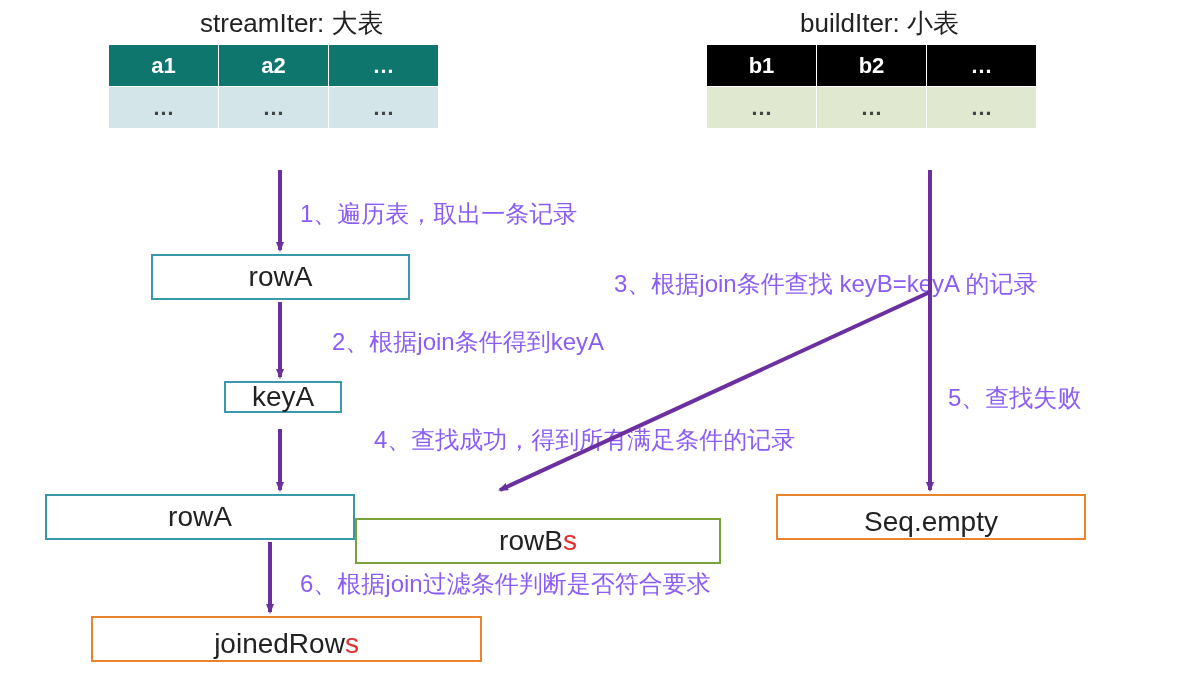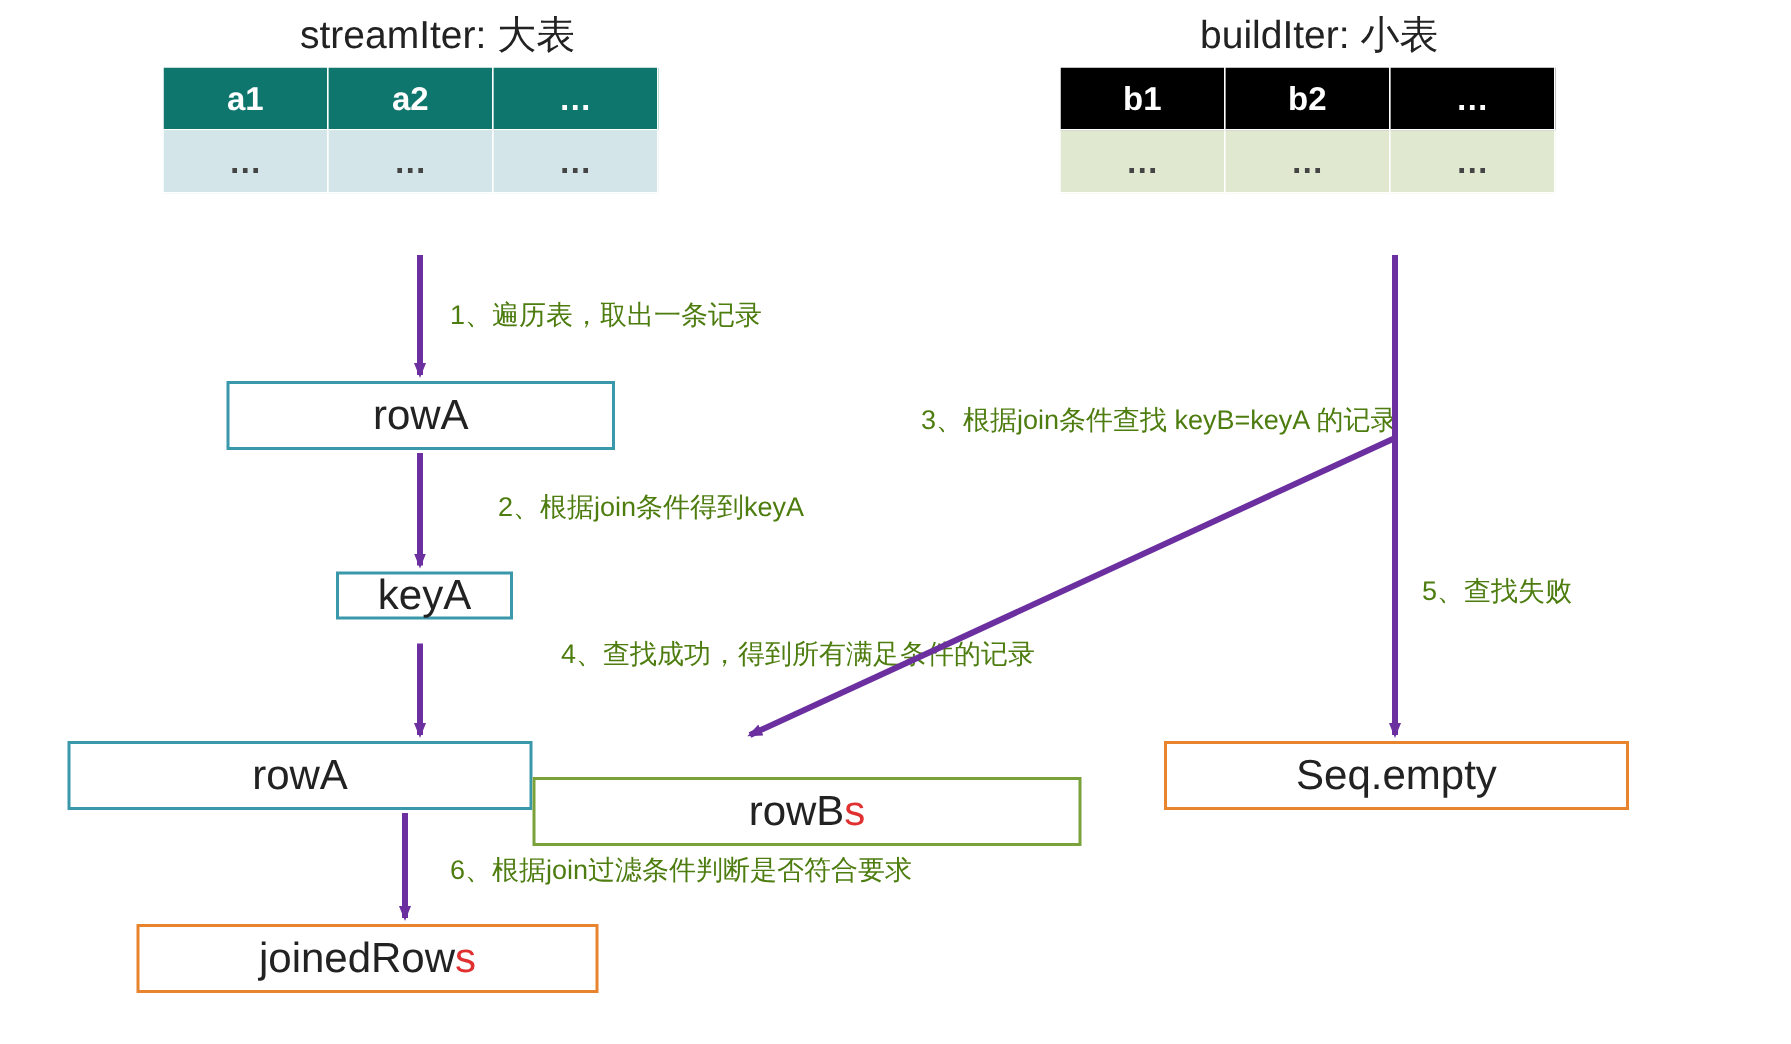--- a/index.html
+++ b/index.html
@@ -36,25 +36,25 @@
     border: 2.5px solid;
     background: #fff;
     display: flex;
     align-items: center;
     justify-content: center;
     font-size: 28px;
     color: #222;
   }
   .teal   { border-color: #3a98ab; }
   .green  { border-color: #7aa23a; }
-  .orange { border-color: #e8842d; }
+  .orange { border-color: #e8842d; align-items: flex-end; }
   .label {
     position: absolute;
-    font-size: 18px;
-    color: #4d7c0f;
+    font-size: 24px;
+    color: #8b5cf6;
     white-space: nowrap;
   }
   .reds { color: #e03030; }
 </style>
 </head>
 <body>
 
 <div class="title" style="left:200px; top:6px;">streamIter: 大表</div>
 <div class="title" style="left:800px; top:6px;">buildIter: 小表</div>
 
@@ -105,21 +105,21 @@
 </div>
 
 <div class="box green" style="left:355px; top:518px; width:366px; height:46px;">
   <span><span>rowB</span><span class="reds">s</span></span>
 </div>
 
 <div class="box orange" style="left:776px; top:494px; width:310px; height:46px;">
   <span>Seq.empty</span>
 </div>
 
-<div class="box orange" style="left:91px; top:616px; width:308px; height:46px;">
+<div class="box orange" style="left:91px; top:616px; width:391px; height:46px;">
   <span><span>joinedRow</span><span class="reds">s</span></span>
 </div>
 
 <div class="label" style="left:300px; top:198px;">1、遍历表，取出一条记录</div>
 <div class="label" style="left:300px; top:326px;margin-left:32px;">2、根据join条件得到keyA</div>
 <div class="label" style="left:614px; top:268px;">3、根据join条件查找 keyB=keyA 的记录</div>
 <div class="label" style="left:374px; top:424px;">4、查找成功，得到所有满足条件的记录</div>
 <div class="label" style="left:948px; top:382px;">5、查找失败</div>
 <div class="label" style="left:300px; top:568px;">6、根据join过滤条件判断是否符合要求</div>
 

